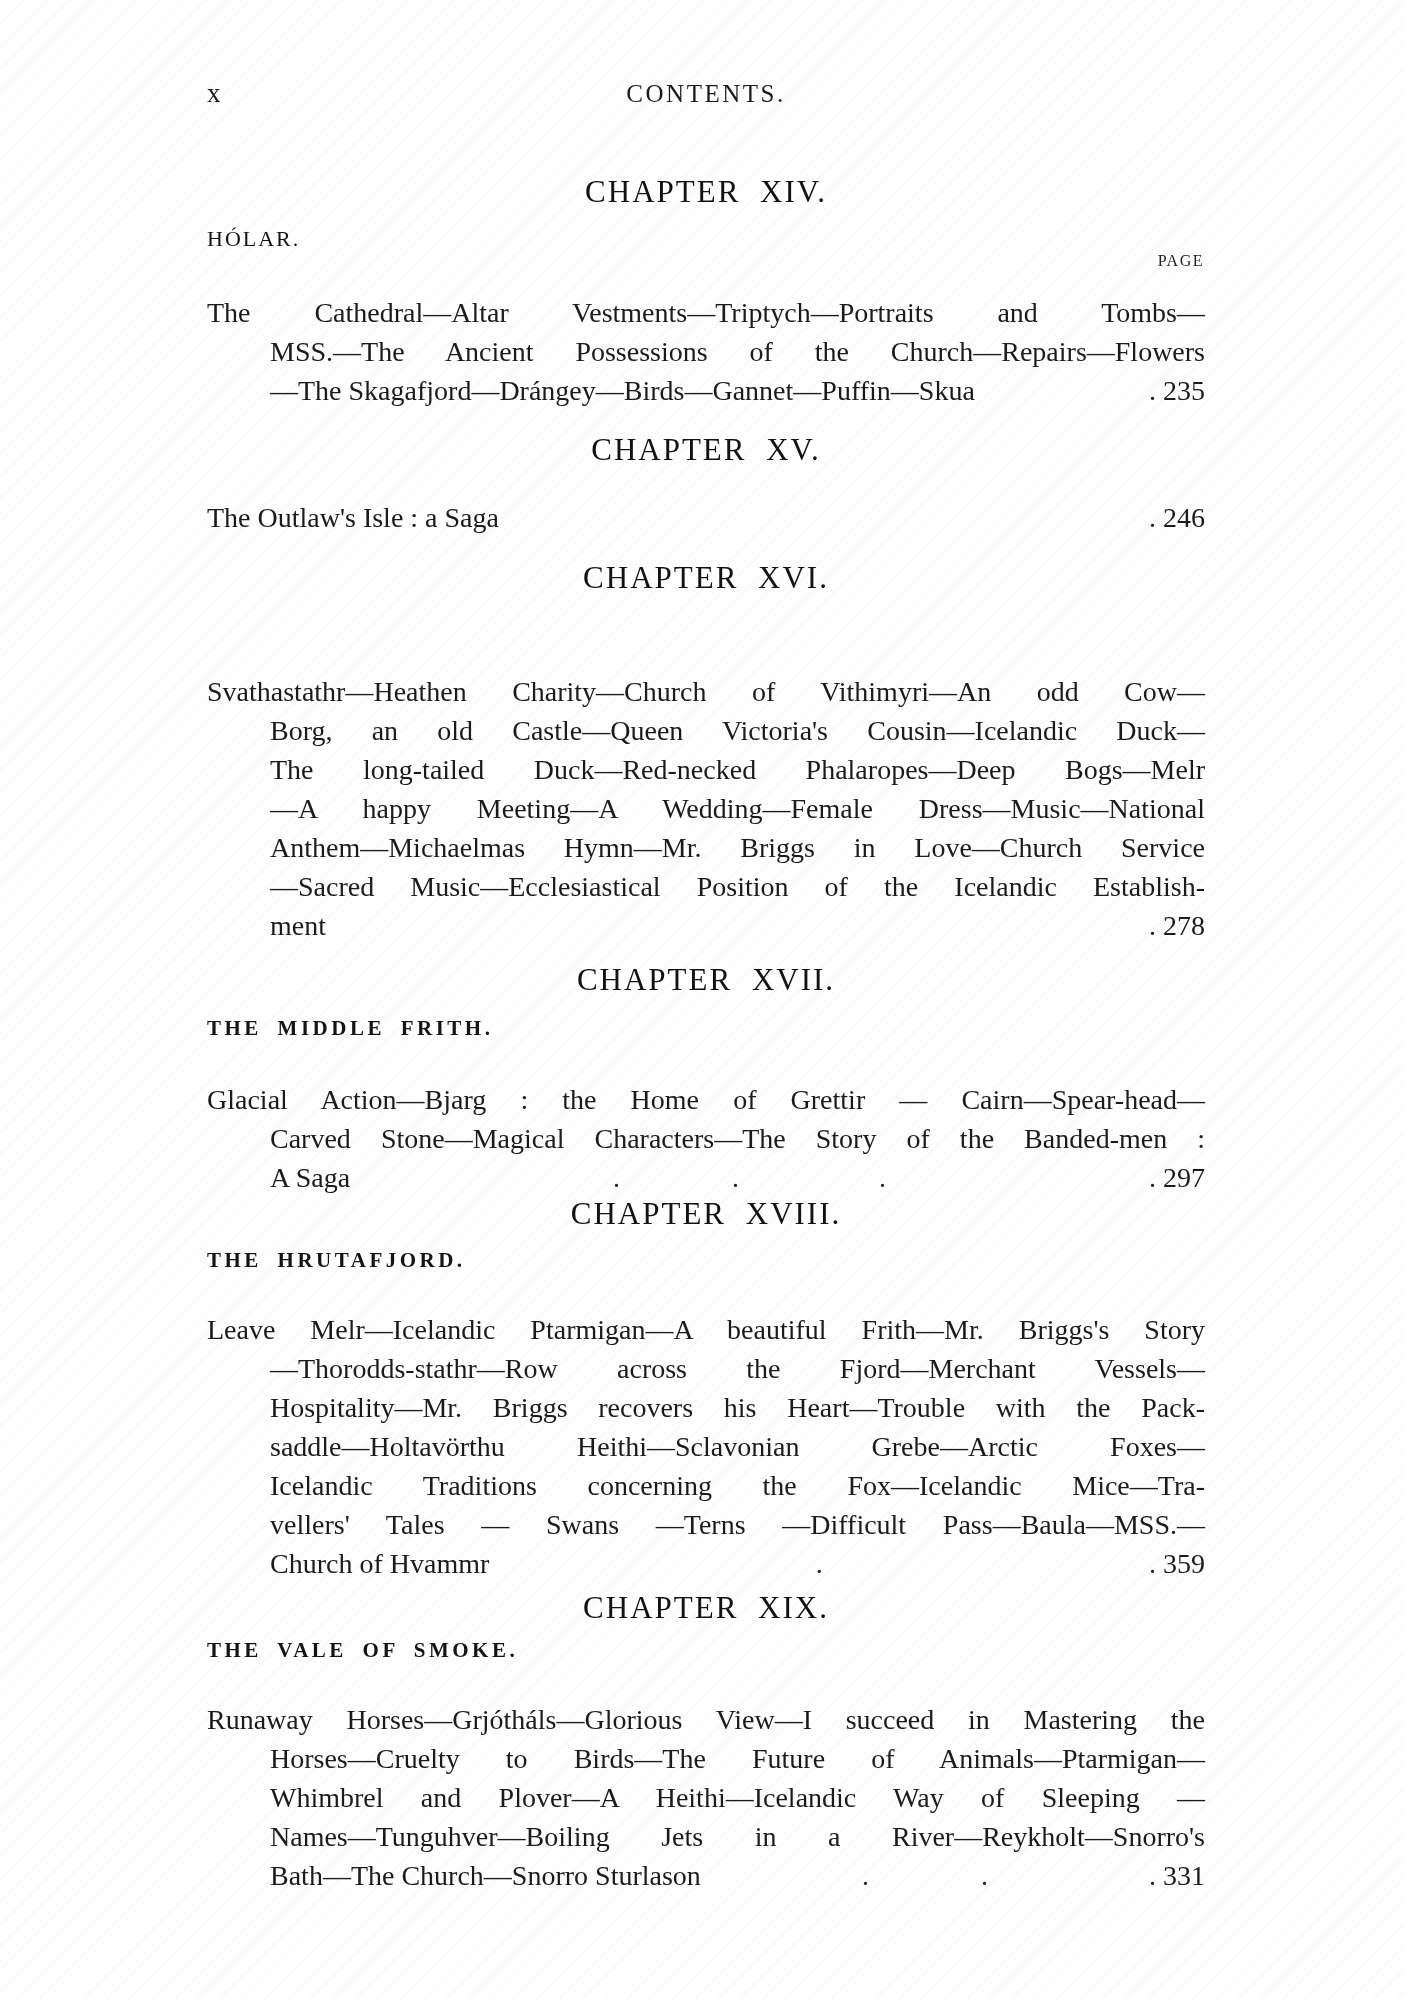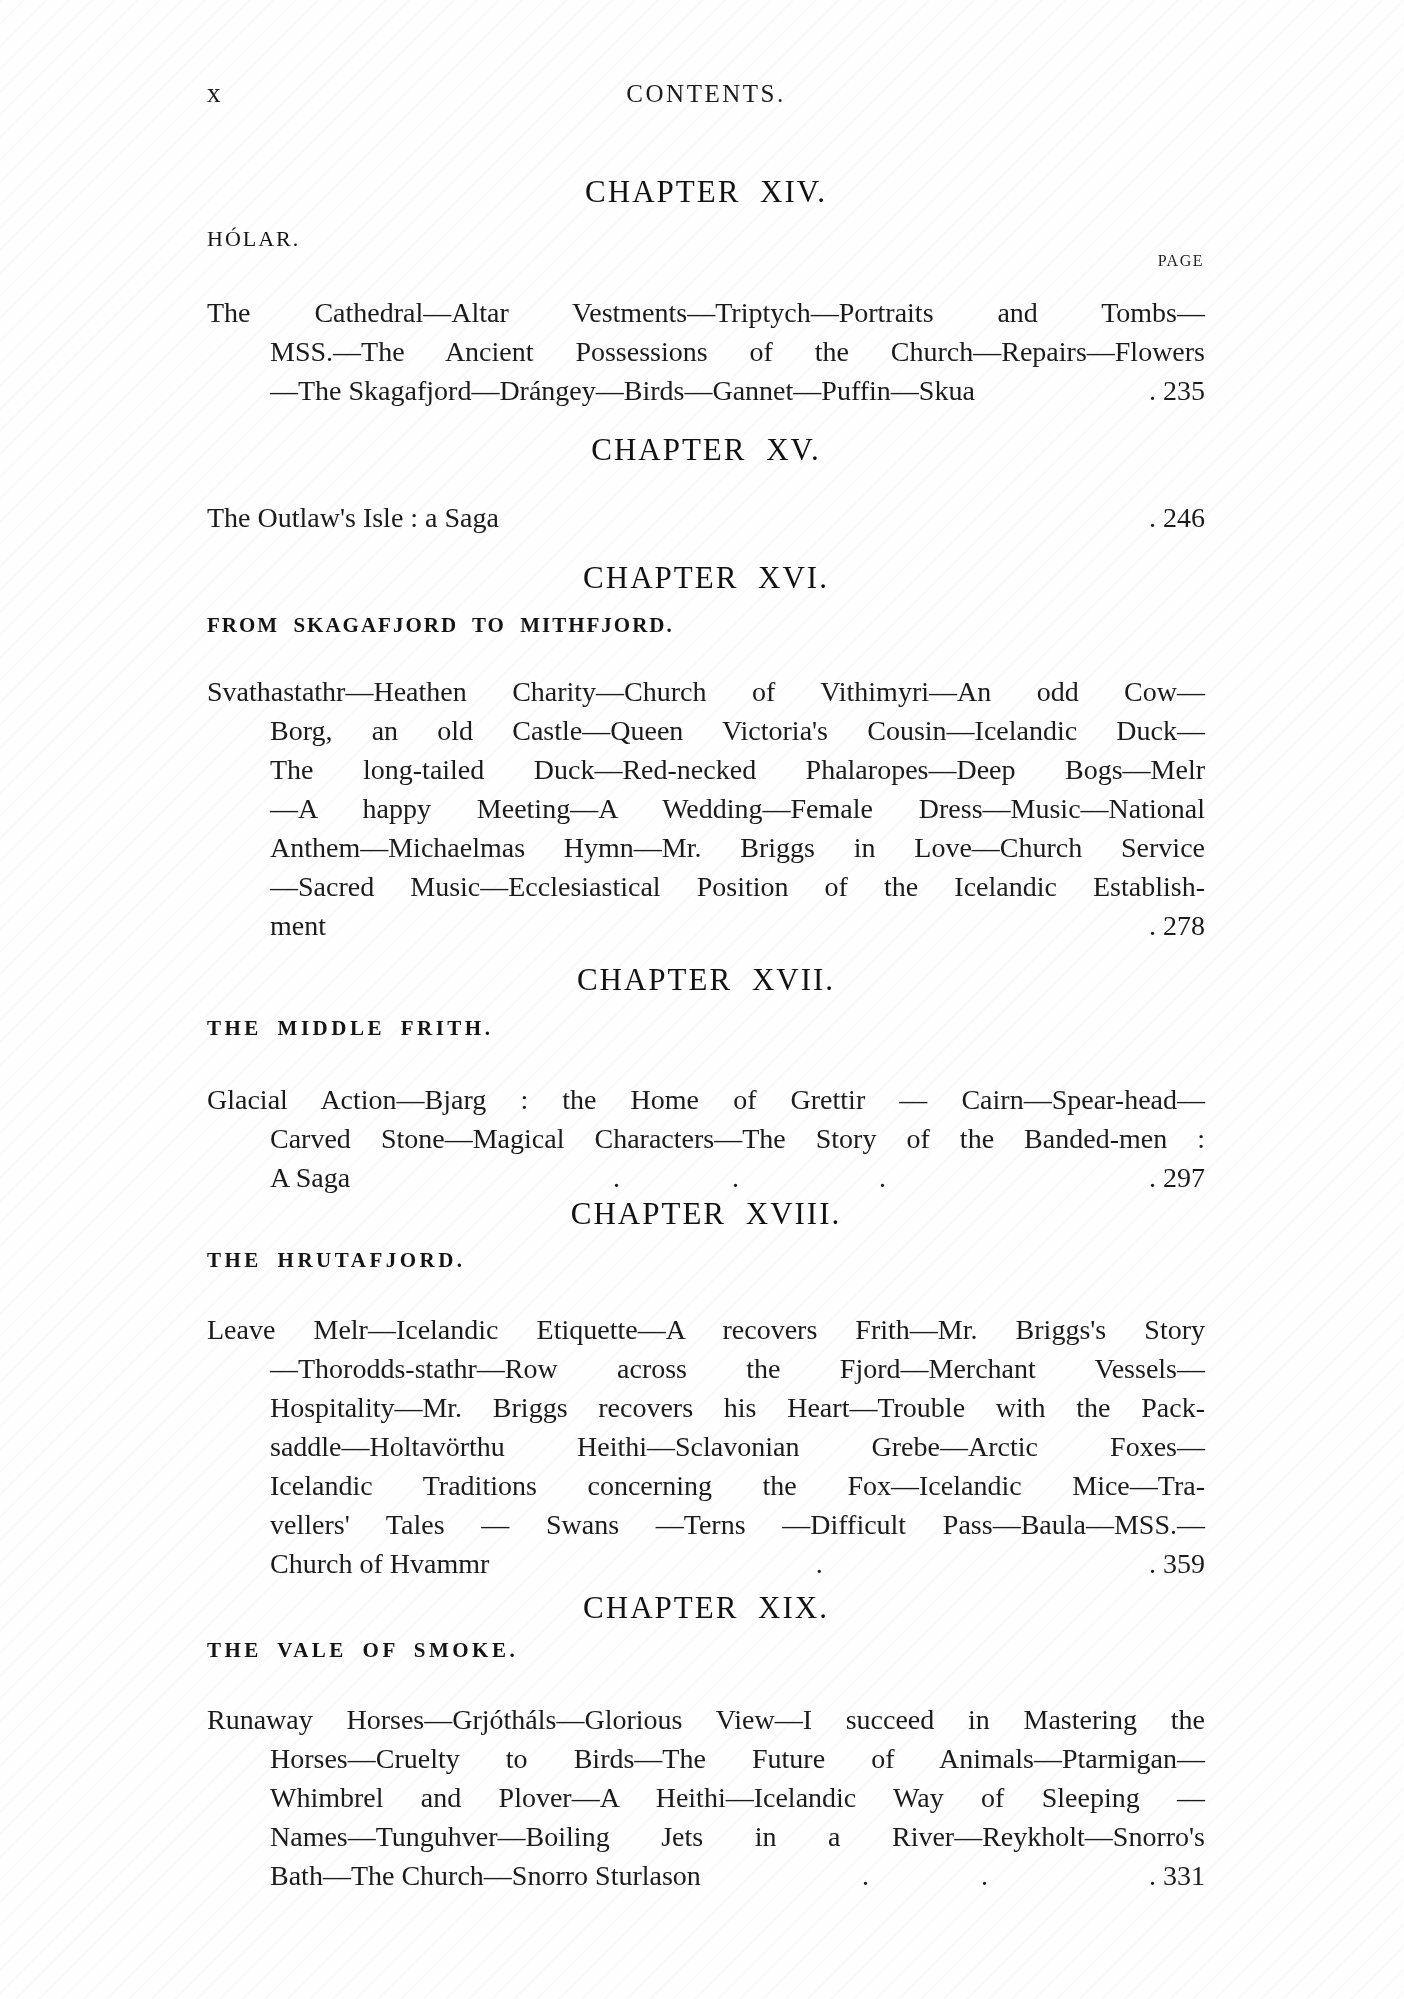--- a/index.html
+++ b/index.html
@@ -112,21 +112,20 @@
   <h2 class="chapter-heading" style="top:432px">CHAPTER XV.</h2>
   <div class="entry" style="top:486px">
     <div class="lastline">
       <span class="ltext">The Outlaw's Isle : a Saga</span>
       <span class="dots"></span>
       <span class="pnum">. 246</span>
     </div>
   </div>
 
   <h2 class="chapter-heading" style="top:560px">CHAPTER XVI.</h2>
-  <h3 class="chapter-subtitle" style="top:613px; letter-spacing:2px;">FROM SKAGAFJORD TO MITHFJORD.</h3>
   <div class="entry" style="top:660px">
     <div class="line">Svathastathr—Heathen Charity—Church of Vithimyri—An odd Cow—</div>
     <div class="line cont">Borg, an old Castle—Queen Victoria's Cousin—Icelandic Duck—</div>
     <div class="line cont">The long-tailed Duck—Red-necked Phalaropes—Deep Bogs—Melr</div>
     <div class="line cont">—A happy Meeting—A Wedding—Female Dress—Music—National</div>
     <div class="line cont">Anthem—Michaelmas Hymn—Mr. Briggs in Love—Church Service</div>
     <div class="line cont">—Sacred Music—Ecclesiastical Position of the Icelandic Establish-</div>
     <div class="lastline cont">
       <span class="ltext">ment</span>
       <span class="dots"></span>
@@ -142,21 +141,21 @@
     <div class="lastline cont">
       <span class="ltext">A Saga</span>
       <span class="dots">.    .     .</span>
       <span class="pnum">. 297</span>
     </div>
   </div>
 
   <h2 class="chapter-heading" style="top:1196px">CHAPTER XVIII.</h2>
   <h3 class="chapter-subtitle" style="top:1248px">THE HRUTAFJORD.</h3>
   <div class="entry" style="top:1298px">
-    <div class="line">Leave Melr—Icelandic Etiquette—A recovers Frith—Mr. Briggs's Story</div>
+    <div class="line">Leave Melr—Icelandic Ptarmigan—A beautiful Frith—Mr. Briggs's Story</div>
     <div class="line cont">—Thorodds-stathr—Row across the Fjord—Merchant Vessels—</div>
     <div class="line cont">Hospitality—Mr. Briggs recovers his Heart—Trouble with the Pack-</div>
     <div class="line cont">saddle—Holtavörthu Heithi—Sclavonian Grebe—Arctic Foxes—</div>
     <div class="line cont">Icelandic Traditions concerning the Fox—Icelandic Mice—Tra-</div>
     <div class="line cont">vellers' Tales — Swans —Terns —Difficult Pass—Baula—MSS.—</div>
     <div class="lastline cont">
       <span class="ltext">Church of Hvammr</span>
       <span class="dots">.</span>
       <span class="pnum">. 359</span>
     </div>

